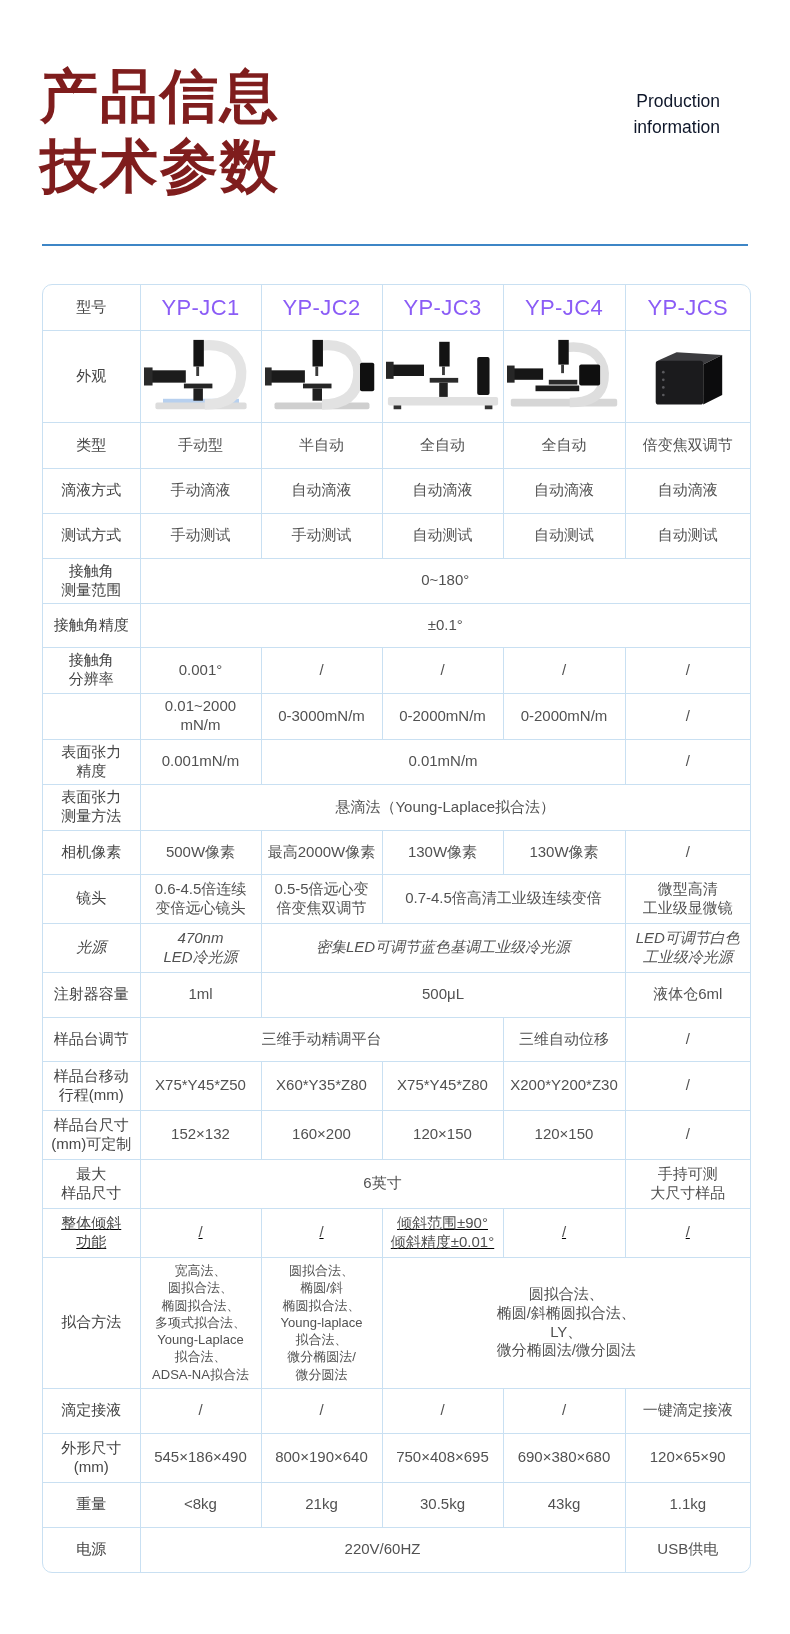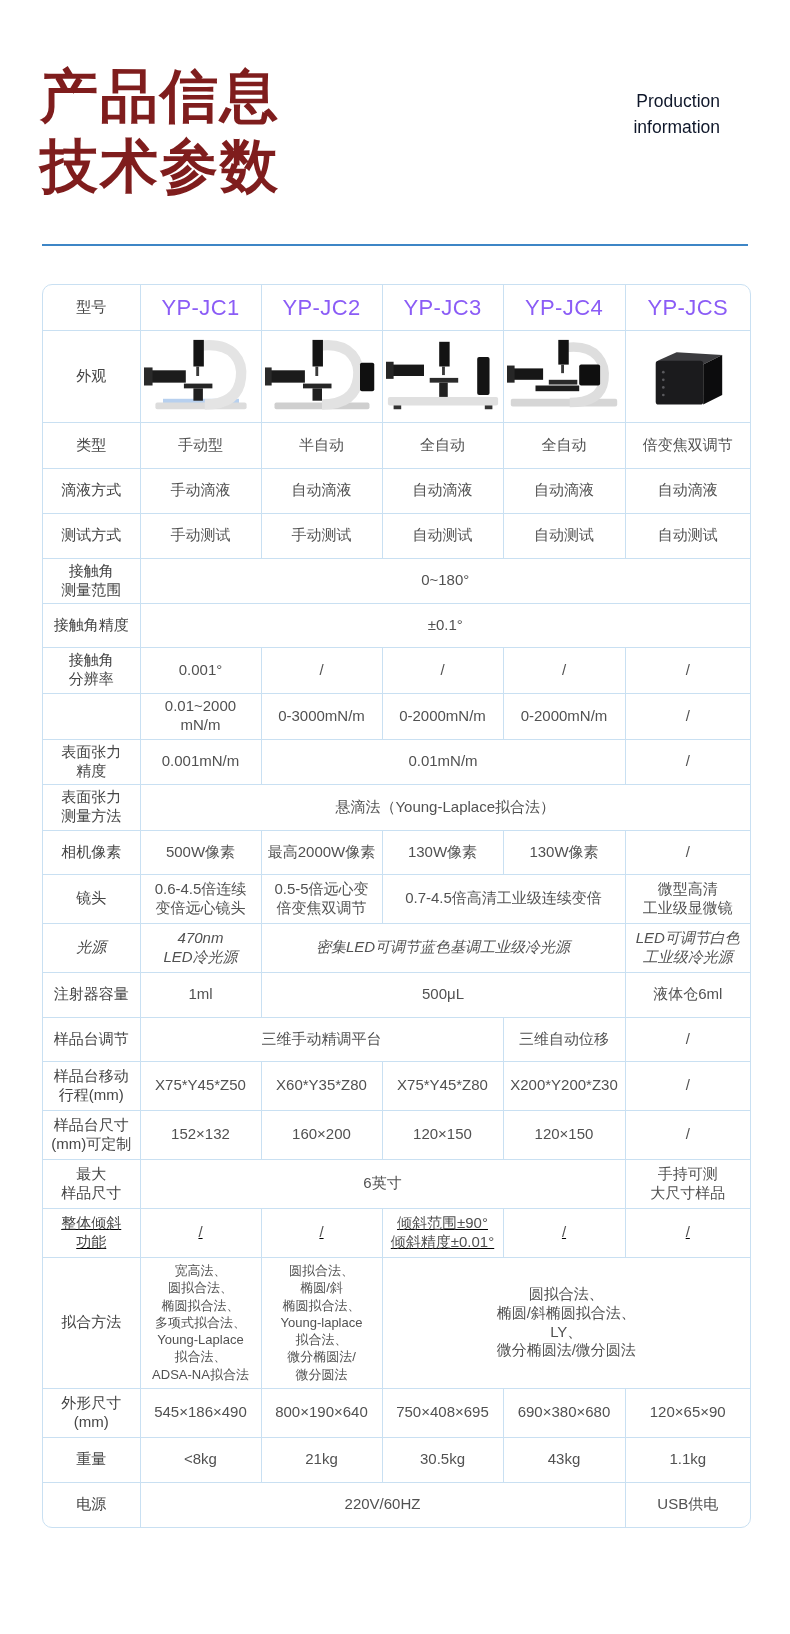--- a/index.html
+++ b/index.html
@@ -286,20 +286,28 @@
 椭圆拟合法、
 Young-laplace
 拟合法、
 微分椭圆法/
 微分圆法</td>
             <td class="val" colspan="3">圆拟合法、
 椭圆/斜椭圆拟合法、
 LY、
 微分椭圆法/微分圆法</td>
           </tr>
+          <tr style="height: 45px;">
+            <td class="label">滴定接液</td>
+            <td class="val">/</td>
+            <td class="val">/</td>
+            <td class="val">/</td>
+            <td class="val">/</td>
+            <td class="val">一键滴定接液</td>
+          </tr>
           <tr style="height: 49px;">
             <td class="label">外形尺寸
 (mm)</td>
             <td class="val">545×186×490</td>
             <td class="val">800×190×640</td>
             <td class="val">750×408×695</td>
             <td class="val">690×380×680</td>
             <td class="val">120×65×90</td>
           </tr>
           <tr style="height: 45px;">

